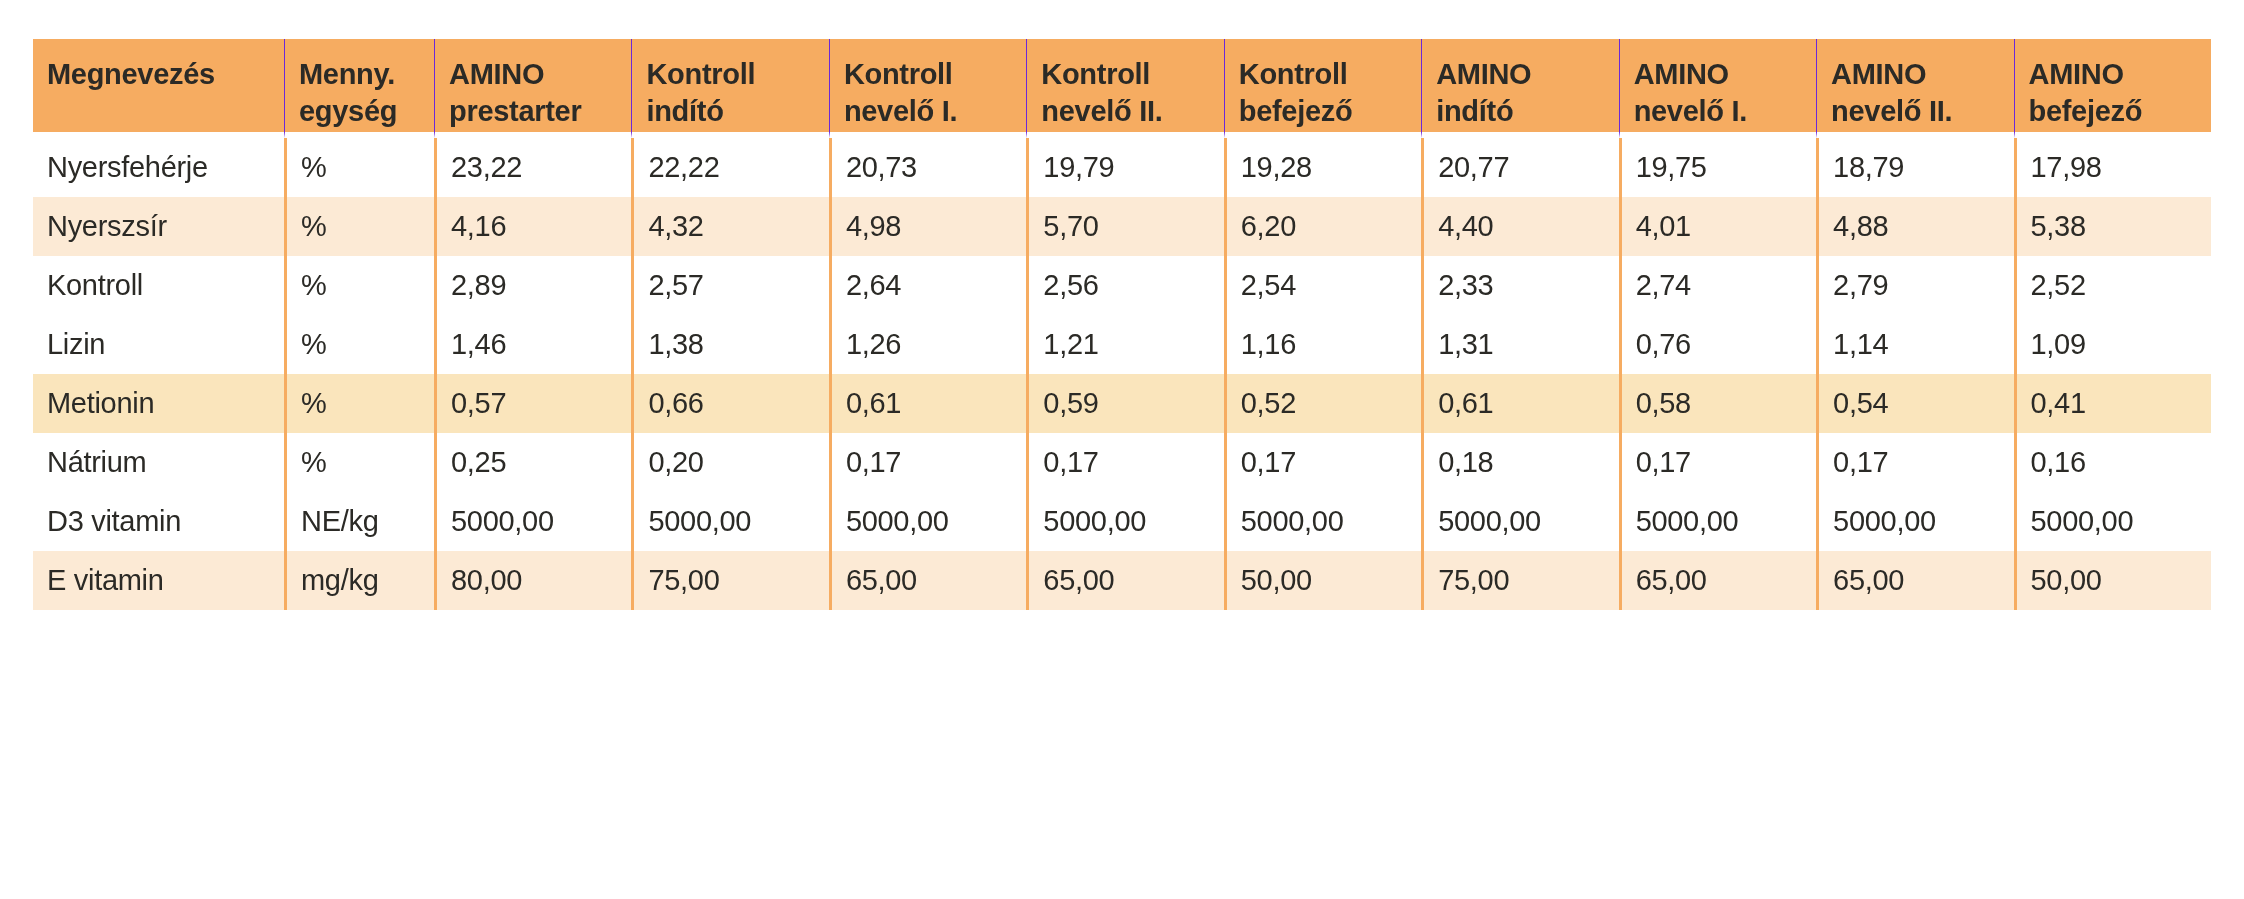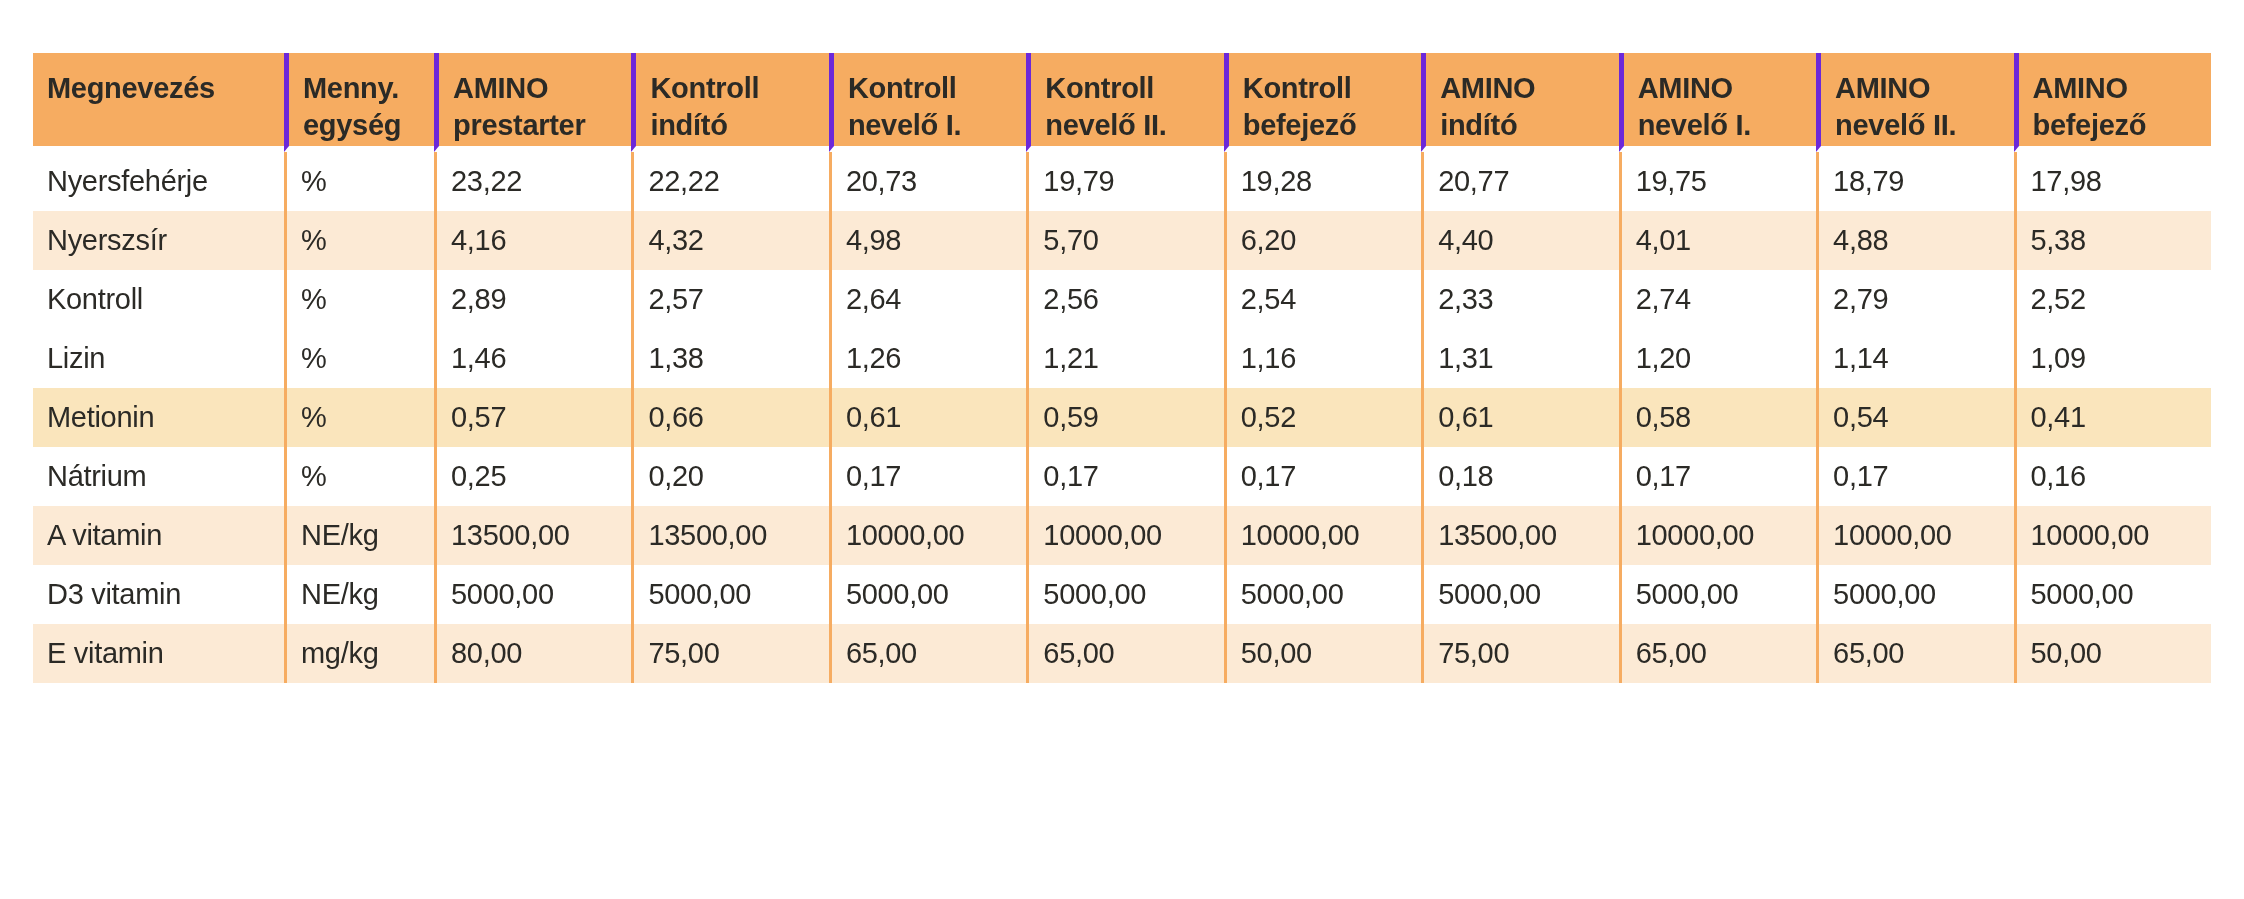--- a/index.html
+++ b/index.html
@@ -19,39 +19,39 @@
   .page {
     position: relative;
     width: 2244px;
     height: 899px;
     background: var(--page-bg);
     overflow: hidden;
   }
   table.nutrition {
     position: absolute;
     left: 33px;
-    top: 53px;
+    top: 39px;
     width: 2178px;
     border-collapse: separate;
     border-spacing: 0;
     table-layout: fixed;
   }
   col.c-name { width: 251px; }
   col.c-unit { width: 150px; }
   thead th {
     background: var(--header-bg);
     text-align: left;
     vertical-align: top;
     font-weight: bold;
     font-size: 29px;
     line-height: 37px;
     padding: 17px 10px 0 14px;
     height: 99px;
     white-space: pre-line;
-    border-left: 5px solid #6d28d9;
+    border-left: 1px solid #6d28d9;
     border-bottom: 6px solid #fff;
     letter-spacing: -0.3px;
   }
   thead th:first-child { border-left: none; }
   tbody td {
     font-size: 29px;
     height: 59px;
     vertical-align: middle;
     padding: 0 8px 0 14px;
     border-left: 3px solid var(--grid-line);
@@ -149,21 +149,21 @@
         </tr>
         <tr class="plain">
           <td>Lizin</td>
           <td>%</td>
           <td>1,46</td>
           <td>1,38</td>
           <td>1,26</td>
           <td>1,21</td>
           <td>1,16</td>
           <td>1,31</td>
-          <td>1,20</td>
+          <td>0,76</td>
           <td>1,14</td>
           <td>1,09</td>
         </tr>
         <tr class="highlight">
           <td>Metionin</td>
           <td>%</td>
           <td>0,57</td>
           <td>0,66</td>
           <td>0,61</td>
           <td>0,59</td>
@@ -179,33 +179,20 @@
           <td>0,25</td>
           <td>0,20</td>
           <td>0,17</td>
           <td>0,17</td>
           <td>0,17</td>
           <td>0,18</td>
           <td>0,17</td>
           <td>0,17</td>
           <td>0,16</td>
         </tr>
-        <tr class="alt">
-          <td>A vitamin</td>
-          <td>NE/kg</td>
-          <td>13500,00</td>
-          <td>13500,00</td>
-          <td>10000,00</td>
-          <td>10000,00</td>
-          <td>10000,00</td>
-          <td>13500,00</td>
-          <td>10000,00</td>
-          <td>10000,00</td>
-          <td>10000,00</td>
-        </tr>
         <tr class="plain">
           <td>D3 vitamin</td>
           <td>NE/kg</td>
           <td>5000,00</td>
           <td>5000,00</td>
           <td>5000,00</td>
           <td>5000,00</td>
           <td>5000,00</td>
           <td>5000,00</td>
           <td>5000,00</td>

